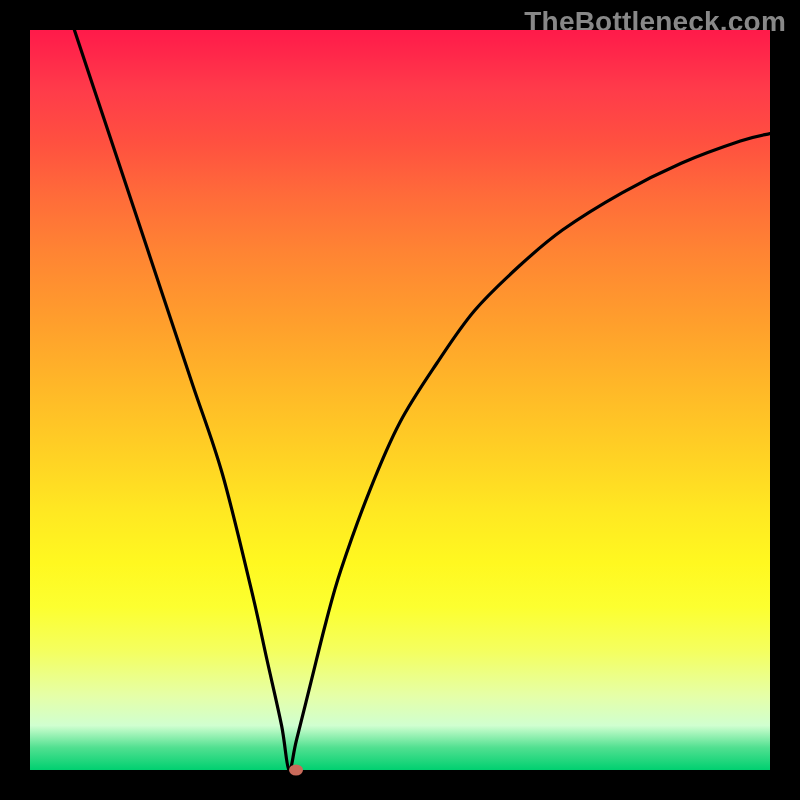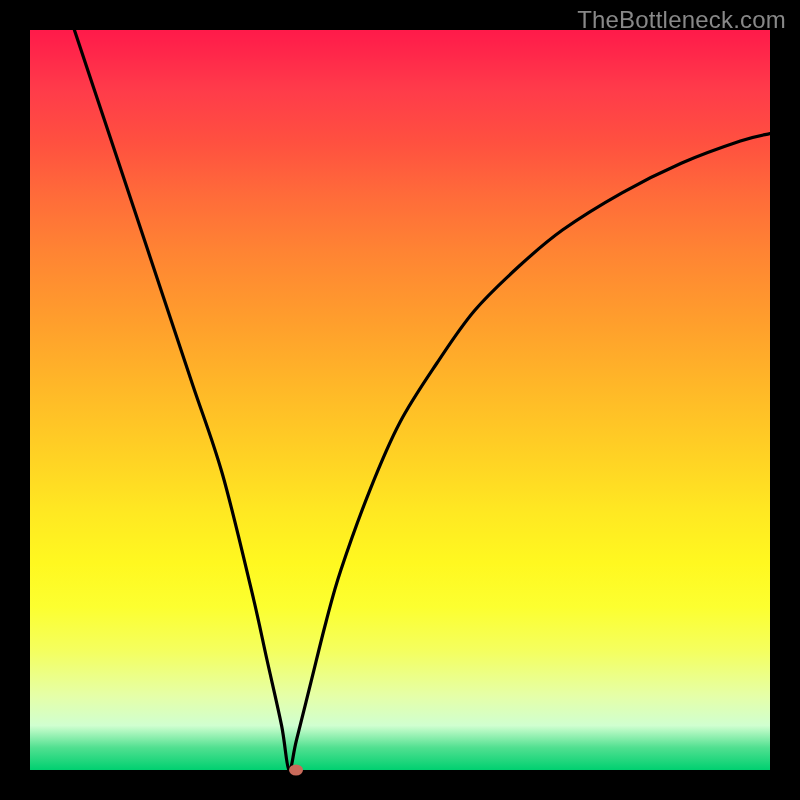--- a/index.html
+++ b/index.html
@@ -41,22 +41,22 @@
       #d0ffd0 94%,
       #50e090 97%,
       #00d070 100%
     );
   }
   .watermark {
     position: absolute;
     top: 6px;
     right: 14px;
     color: #888;
-    font-size: 24px;
-    font-weight: 400;
+    font-size: 28px;
+    font-weight: 700;
     letter-spacing: 0.2px;
   }
   svg.curve {
     position: absolute;
     top: 0;
     left: 0;
     width: 740px;
     height: 740px;
   }
   .marker {

